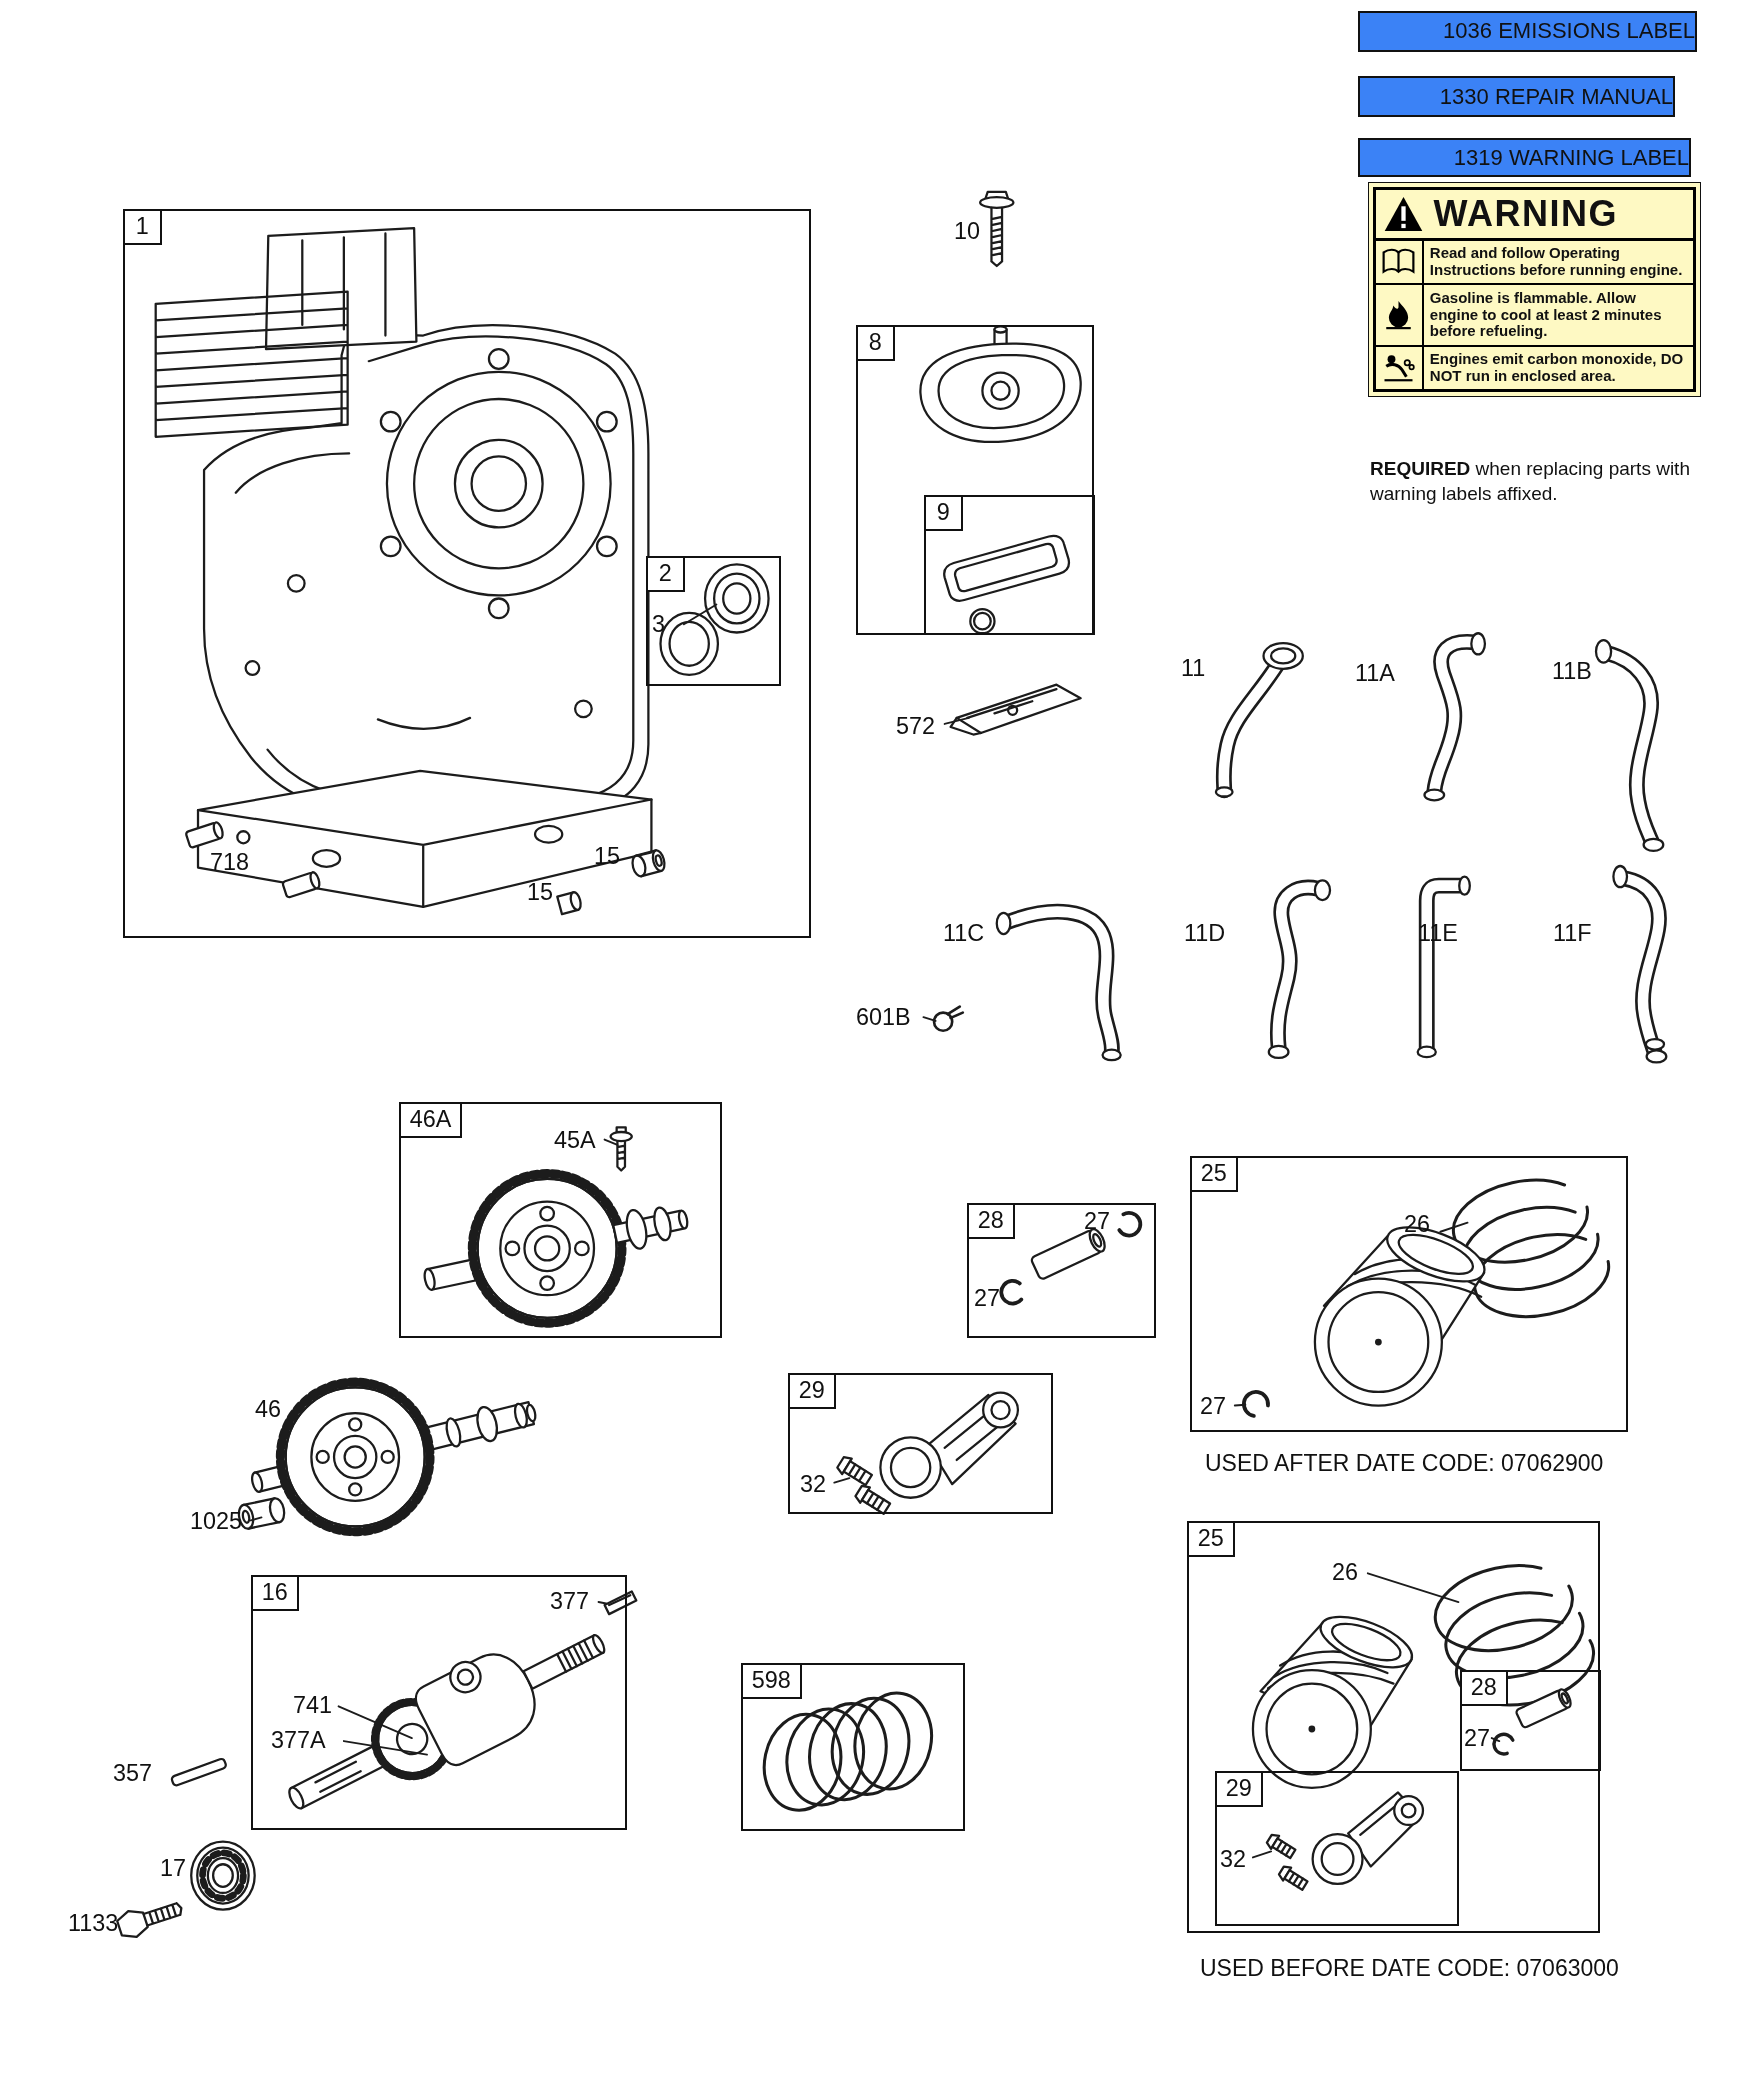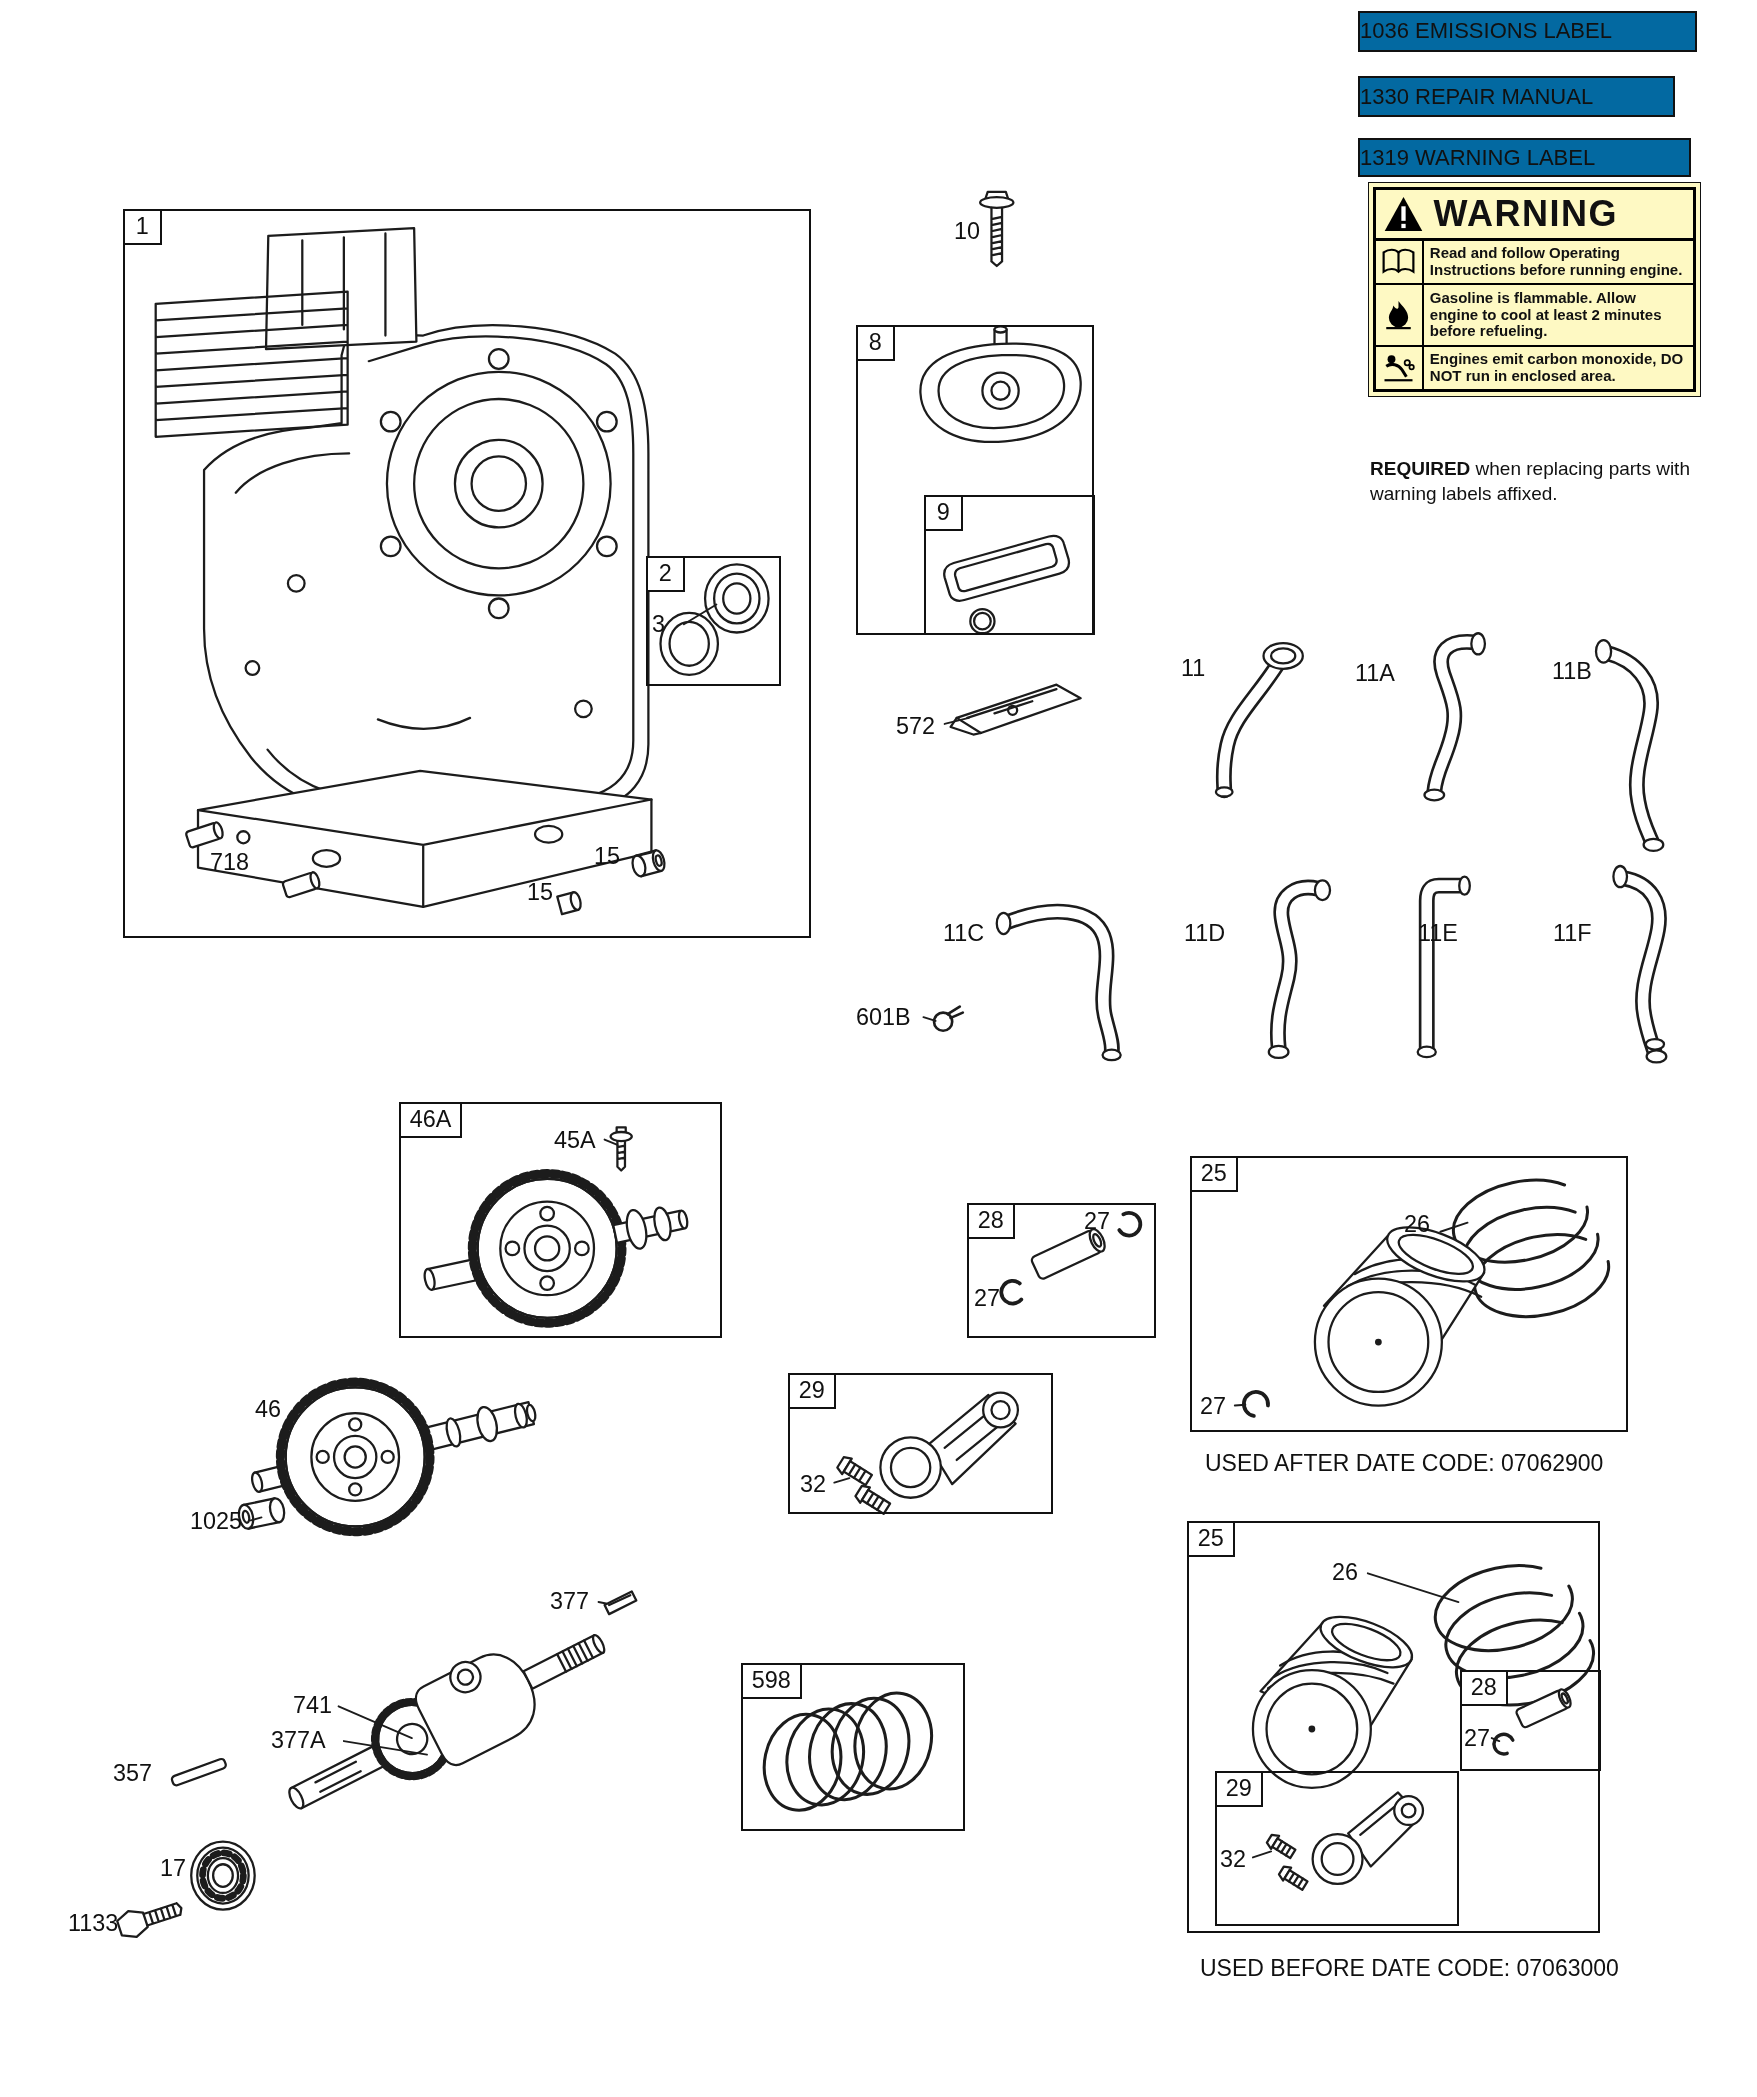--- a/index.html
+++ b/index.html
@@ -5,22 +5,22 @@
 *{margin:0;padding:0;box-sizing:border-box}
 body{font-family:"Liberation Sans",sans-serif;background:#fff;color:#111}
 .stage{position:relative;width:1757px;height:2097px;background:#fff;overflow:hidden}
 .stage>svg{position:absolute;left:0;top:0;z-index:1}
 #boxes-layer,#callouts-layer{position:absolute;inset:0;z-index:3}
 .group-box{position:absolute;border:2.3px solid #111;background:transparent}
 .box-label{position:absolute;left:-2.3px;top:-2.3px;min-width:39px;height:36px;padding:0 9px;
   border:2.3px solid #111;background:#fff;display:flex;align-items:center;justify-content:center;
   font-size:23.4px;line-height:1}
 .callout{position:absolute;font-size:23.4px;line-height:1.1;white-space:nowrap}
-.hdr-box{position:absolute;z-index:4;border:2.3px solid #111;background:#0369a1;height:41px;
-  display:flex;align-items:center;justify-content:flex-start;font-size:22px;white-space:nowrap}
+.hdr-box{position:absolute;z-index:4;border:2.3px solid #111;background:#3b82f6;height:41px;
+  display:flex;align-items:center;justify-content:flex-end;font-size:22px;white-space:nowrap}
 .warning-wrap{position:absolute;z-index:4;border:1.5px solid #111;background:#fef9c3;padding:3.8px}
 .w-outer{border:3.8px solid #000}
 .w-title-row{display:flex;align-items:center;gap:9px;padding:3px 7.6px;border-bottom:3px solid #000}
 .w-title{font-size:36px;font-weight:bold;letter-spacing:1.5px}
 .w-row{display:flex;border-bottom:2.3px solid #000}
 .w-row:last-child{border-bottom:none}
 .w-icon{width:48px;flex:0 0 48px;display:flex;align-items:center;justify-content:center;
   border-right:2.3px solid #000;padding:3px}
 .w-text{flex:1;padding:4.5px 6px;font-size:15px;font-weight:bold;line-height:1.12}
 .required-note{position:absolute;z-index:4;font-size:19px;line-height:1.3}
@@ -395,20 +395,23 @@
         <div class="box-label">2</div>
       </div>
       <div class="group-box" style="left: 856px; top: 325px; width: 238px; height: 310px;">
         <div class="box-label">8</div>
       </div>
       <div class="group-box" style="left: 924px; top: 495px; width: 171px; height: 140px;">
         <div class="box-label">9</div>
       </div>
       <div class="group-box" style="left: 399px; top: 1102px; width: 323px; height: 236px;">
         <div class="box-label">46A</div>
+      </div>
+      <div class="group-box" style="left: 251px; top: 1575px; width: 376px; height: 255px;">
+        <div class="box-label">16</div>
       </div>
       <div class="group-box" style="left: 741px; top: 1663px; width: 224px; height: 168px;">
         <div class="box-label">598</div>
       </div>
       <div class="group-box" style="left: 967px; top: 1203px; width: 189px; height: 135px;">
         <div class="box-label">28</div>
       </div>
       <div class="group-box" style="left: 788px; top: 1373px; width: 265px; height: 141px;">
         <div class="box-label">29</div>
       </div>

